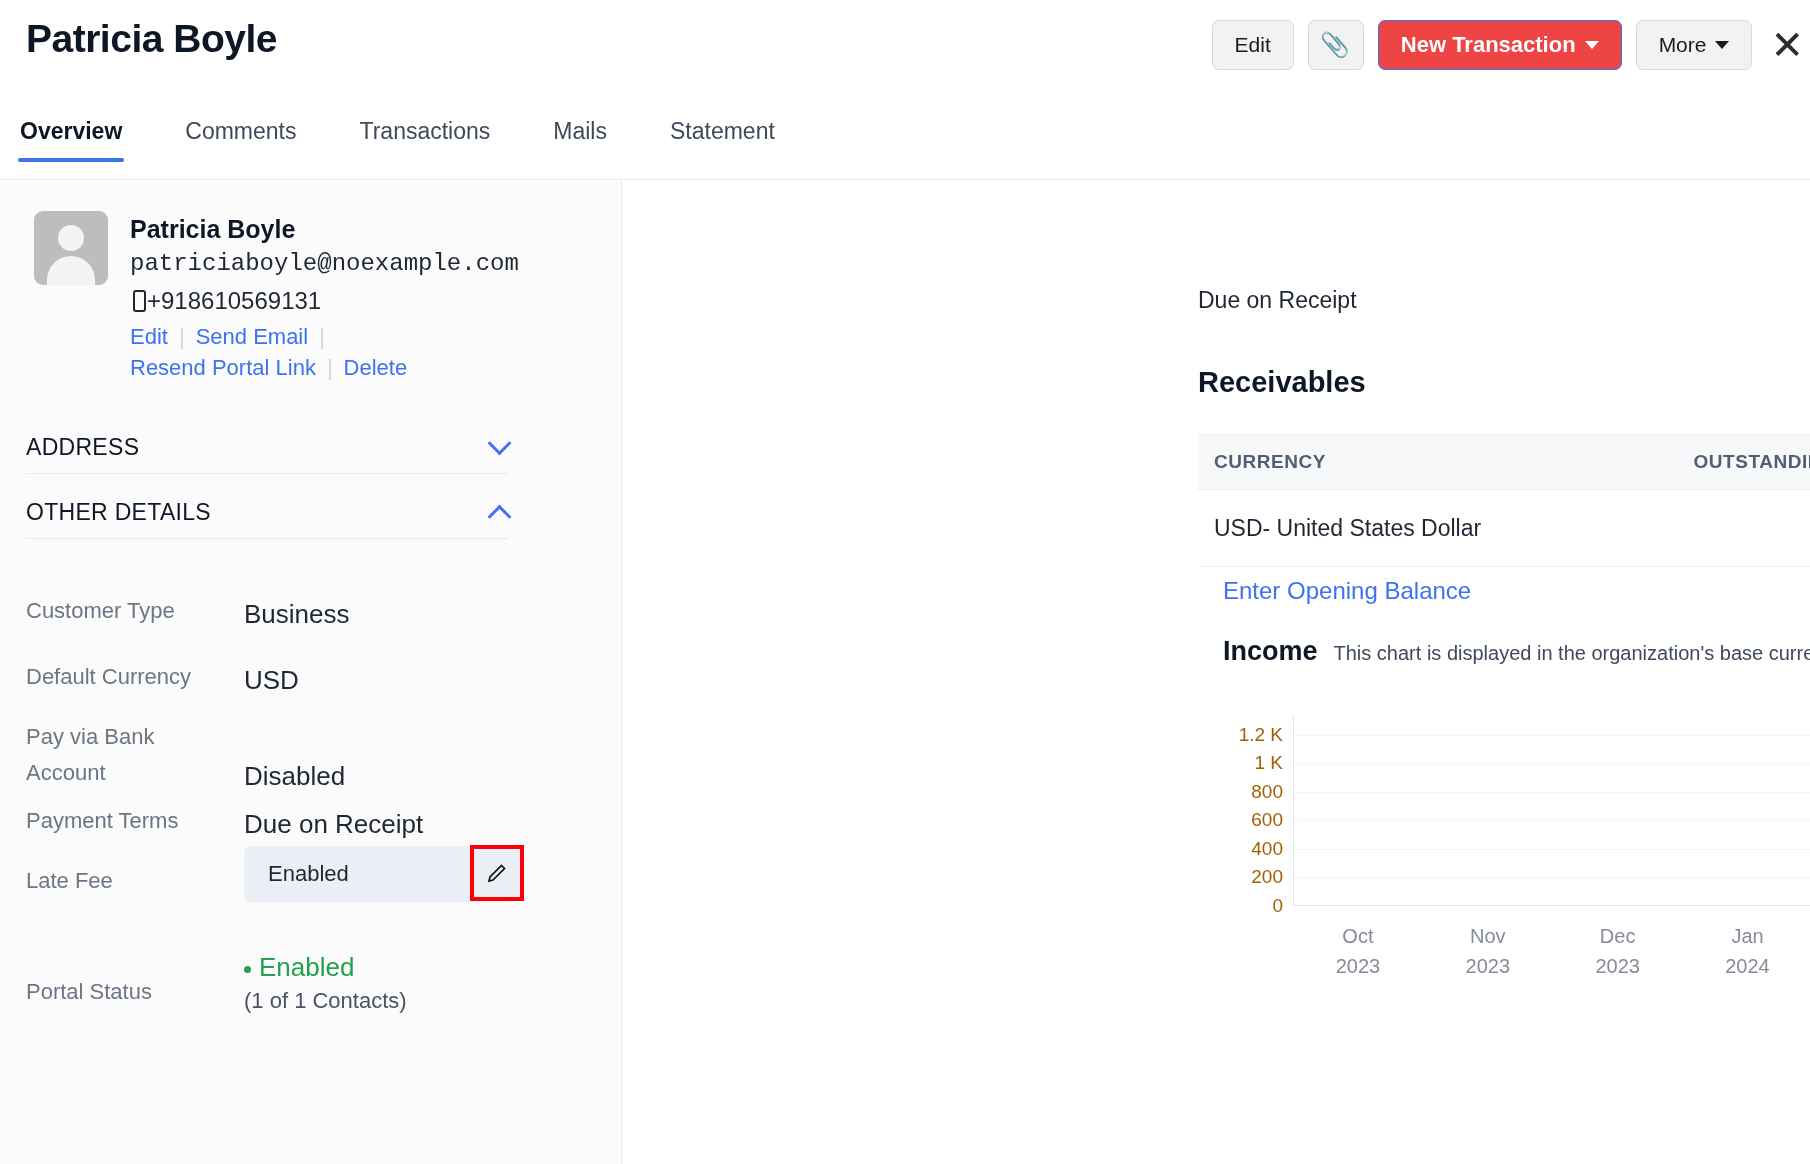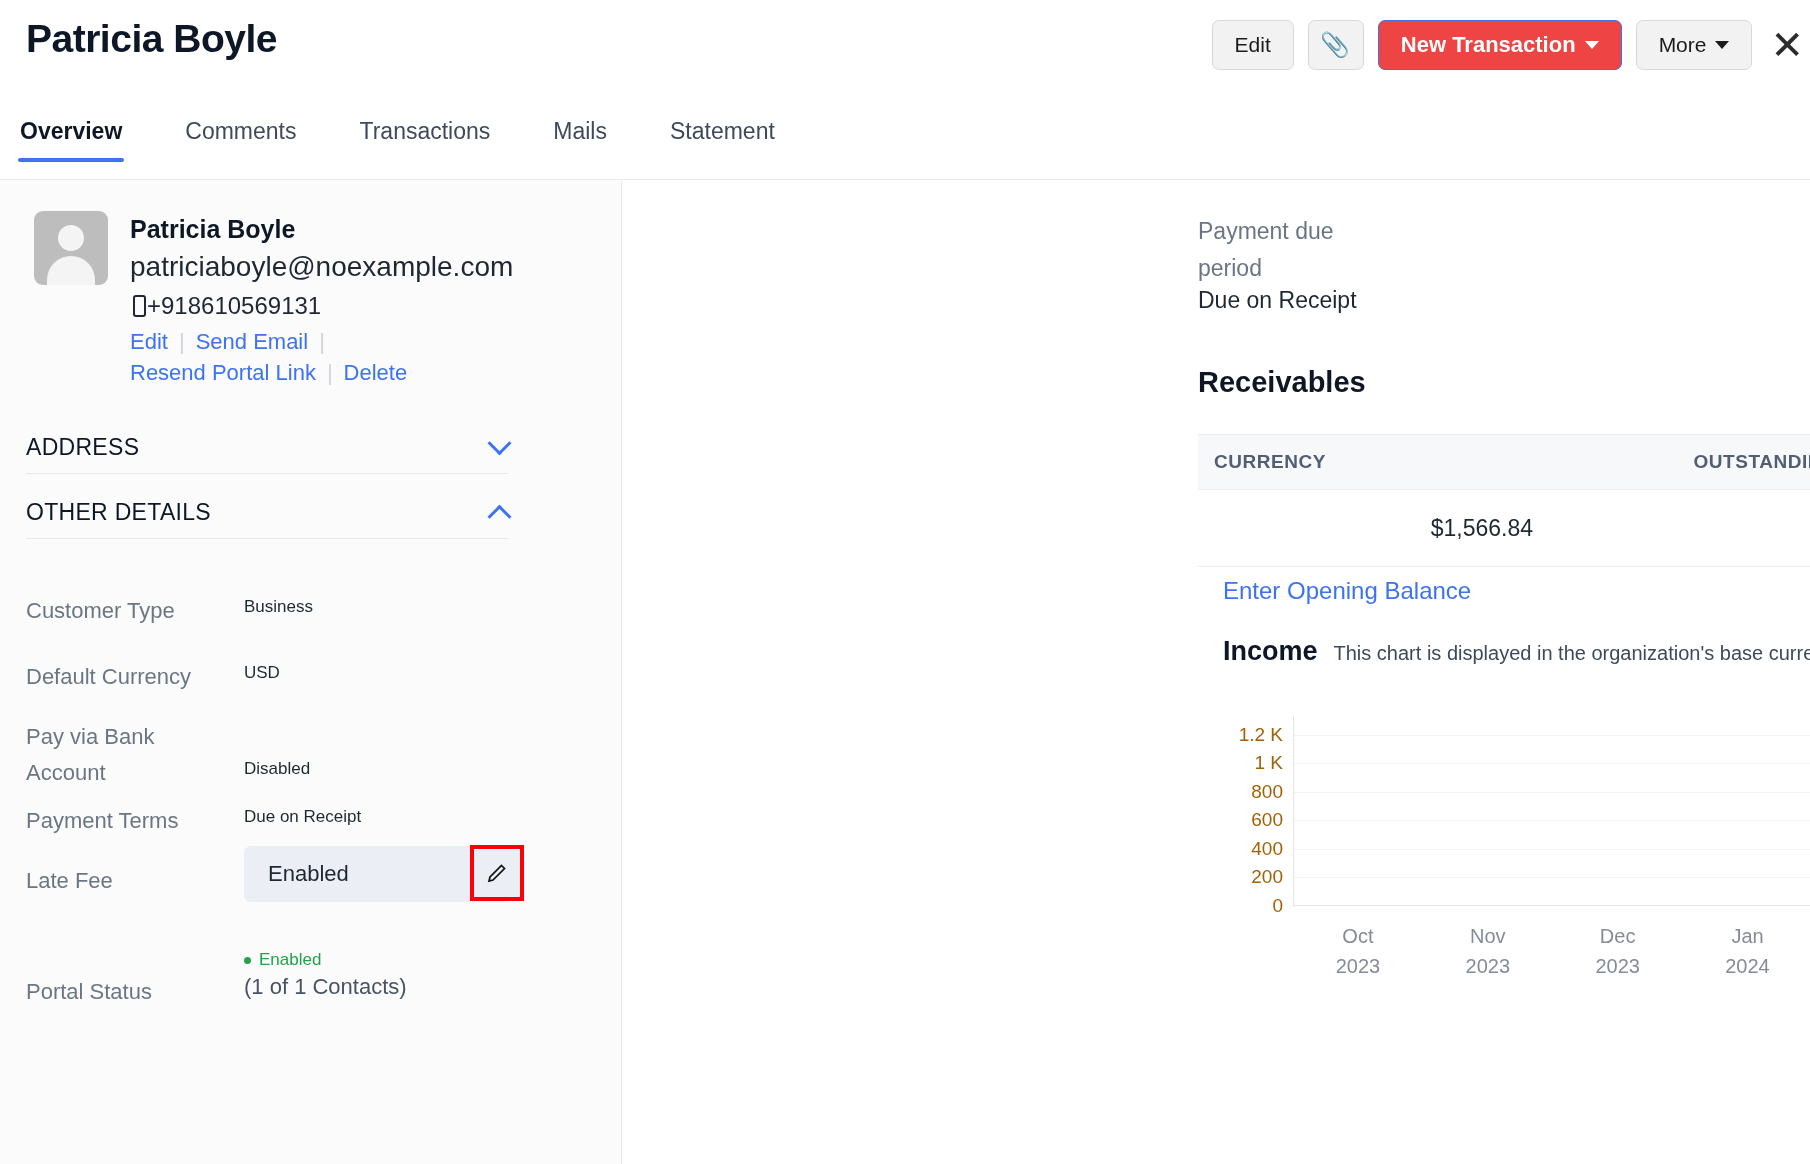--- a/index.html
+++ b/index.html
@@ -81,21 +81,21 @@
   .avatar::before {
     content: ""; position: absolute; left: 50%; top: 14px; width: 26px; height: 26px;
     border-radius: 50%; background: #f4f4f4; transform: translateX(-50%);
   }
   .avatar::after {
     content: ""; position: absolute; left: 50%; top: 45px; width: 48px; height: 40px;
     border-radius: 24px 24px 0 0; background: #f4f4f4; transform: translateX(-50%);
   }
   .contact-info { padding-top: 2px; }
   .contact-name { font-size: 25px; font-weight: 700; color: #0e1726; line-height: 1.28; }
-  .contact-email { font-size: 28px; color: #1f2733; line-height: 1.36; margin-top: 3px; }
+  .contact-email { font-size: 24px; color: #1f2733; line-height: 1.36; margin-top: 3px; font-family: Liberation Mono, monospace; }
   .contact-phone {
     font-size: 24px; color: #1f2733; margin-top: 6px;
     display: flex; align-items: center; gap: 1px; padding-left: 3px;
   }
   .phone-glyph {
     width: 13px; height: 22px; border: 2px solid #1f2733; border-radius: 3px;
     display: inline-block; flex: none;
   }
   .contact-links {
     margin-top: 9px; display: flex; flex-wrap: wrap; align-items: center;
@@ -113,21 +113,21 @@
   }
   .sect-title { font-size: 23px; font-weight: 400; color: #0e1726; letter-spacing: 0.3px; }
   .chev { width: 17px; height: 17px; border-right: 3px solid #3d72f0;
           border-bottom: 3px solid #3d72f0; }
   .chev.down { transform: rotate(45deg) translate(-3px,-3px); }
   .chev.up   { transform: rotate(-135deg) translate(-3px,-3px); }
 
   
   .drow { position: absolute; left: 26px; width: 520px; display: flex; }
   .dlabel { width: 218px; font-size: 22px; color: #6b7684; line-height: 1.62; flex: none; }
-  .dval { font-size: 17px; color: #1f2733; line-height: 1.62; }
+  .dval { font-size: 26px; color: #1f2733; line-height: 1.62; }
   .dval-green { color: #22a24a; }
   .dot { display: inline-block; width: 7px; height: 7px; border-radius: 50%;
          background: #22a24a; margin-right: 8px; vertical-align: middle; }
   .dsub { font-size: 22px; color: #4a5363; }
 
   .latefee-pill {
     position: absolute; left: 244px; top: 1016px; width: 266px; height: 56px;
     background: #eceef6; border-radius: 7px; display: flex; align-items: center;
     padding-left: 24px;
   }
@@ -296,35 +296,32 @@
           <div class="dval dval-green">
             <span class="dot"></span><span>Enabled</span>
           </div>
           <div class="dsub">(1 of 1 Contacts)</div>
         </div>
       </div>
     </div>
 
     <div class="right-pane">
 
-      <div class="pay-due-label">
-        <span>Payment due</span><br>
-        <span>period</span>
-      </div>
       <div class="pay-due-val">Due on Receipt</div>
 
       <div class="receivables-title">Receivables</div>
 
       <div class="rtable">
         <div class="rhead">
           <div class="c1">CURRENCY</div>
           <div class="c2">OUTSTANDING RECEIVABLES</div>
 
         </div>
         <div class="rbody">
+          <div class="c1">USD- United States Dollar</div>
           <div class="c2 link-amt">$1,566.84</div>
 
         </div>
         <div class="rdiv"></div>
       </div>
 
       <div class="opening-balance">Enter Opening Balance</div>
 
       <div class="income-head">
         <span class="income-title">Income</span>

